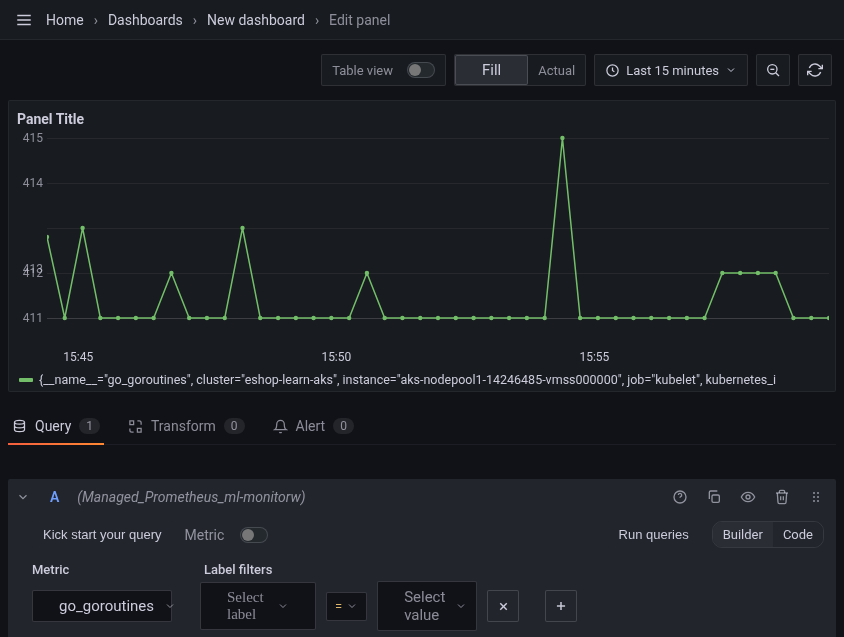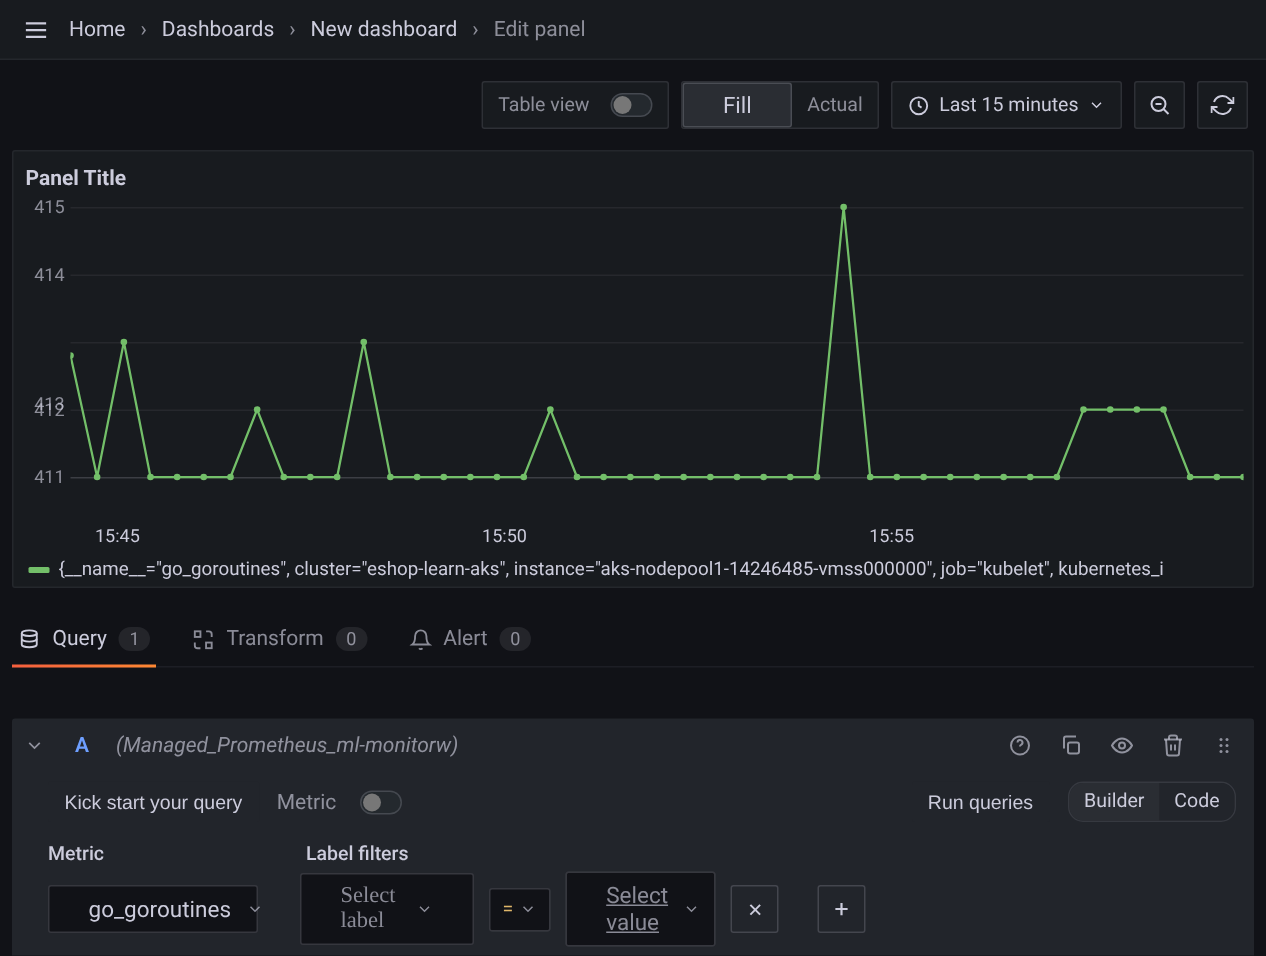--- a/index.html
+++ b/index.html
@@ -492,21 +492,21 @@
       </span>
     </div>
     <div class="eq">
       <span>=</span>
       <span class="dd">
         <svg width="12" height="12" viewBox="0 0 24 24" fill="none" stroke="currentColor" stroke-width="2">
             <polyline points="6 9 12 15 18 9"></polyline>
           </svg>
       </span>
     </div>
-    <div class="sel ph" style="width:100px;text-decoration:underline;">
+    <div class="sel ph" style="width:100px;">
       <span>Select value</span>
       <span class="dd">
         <svg width="12" height="12" viewBox="0 0 24 24" fill="none" stroke="currentColor" stroke-width="2">
             <polyline points="6 9 12 15 18 9"></polyline>
           </svg>
       </span>
     </div>
     <div class="sq">
       <svg width="13" height="13" viewBox="0 0 24 24" fill="none" stroke="currentColor" stroke-width="2.5">
           <line x1="18" y1="6" x2="6" y2="18"></line>

